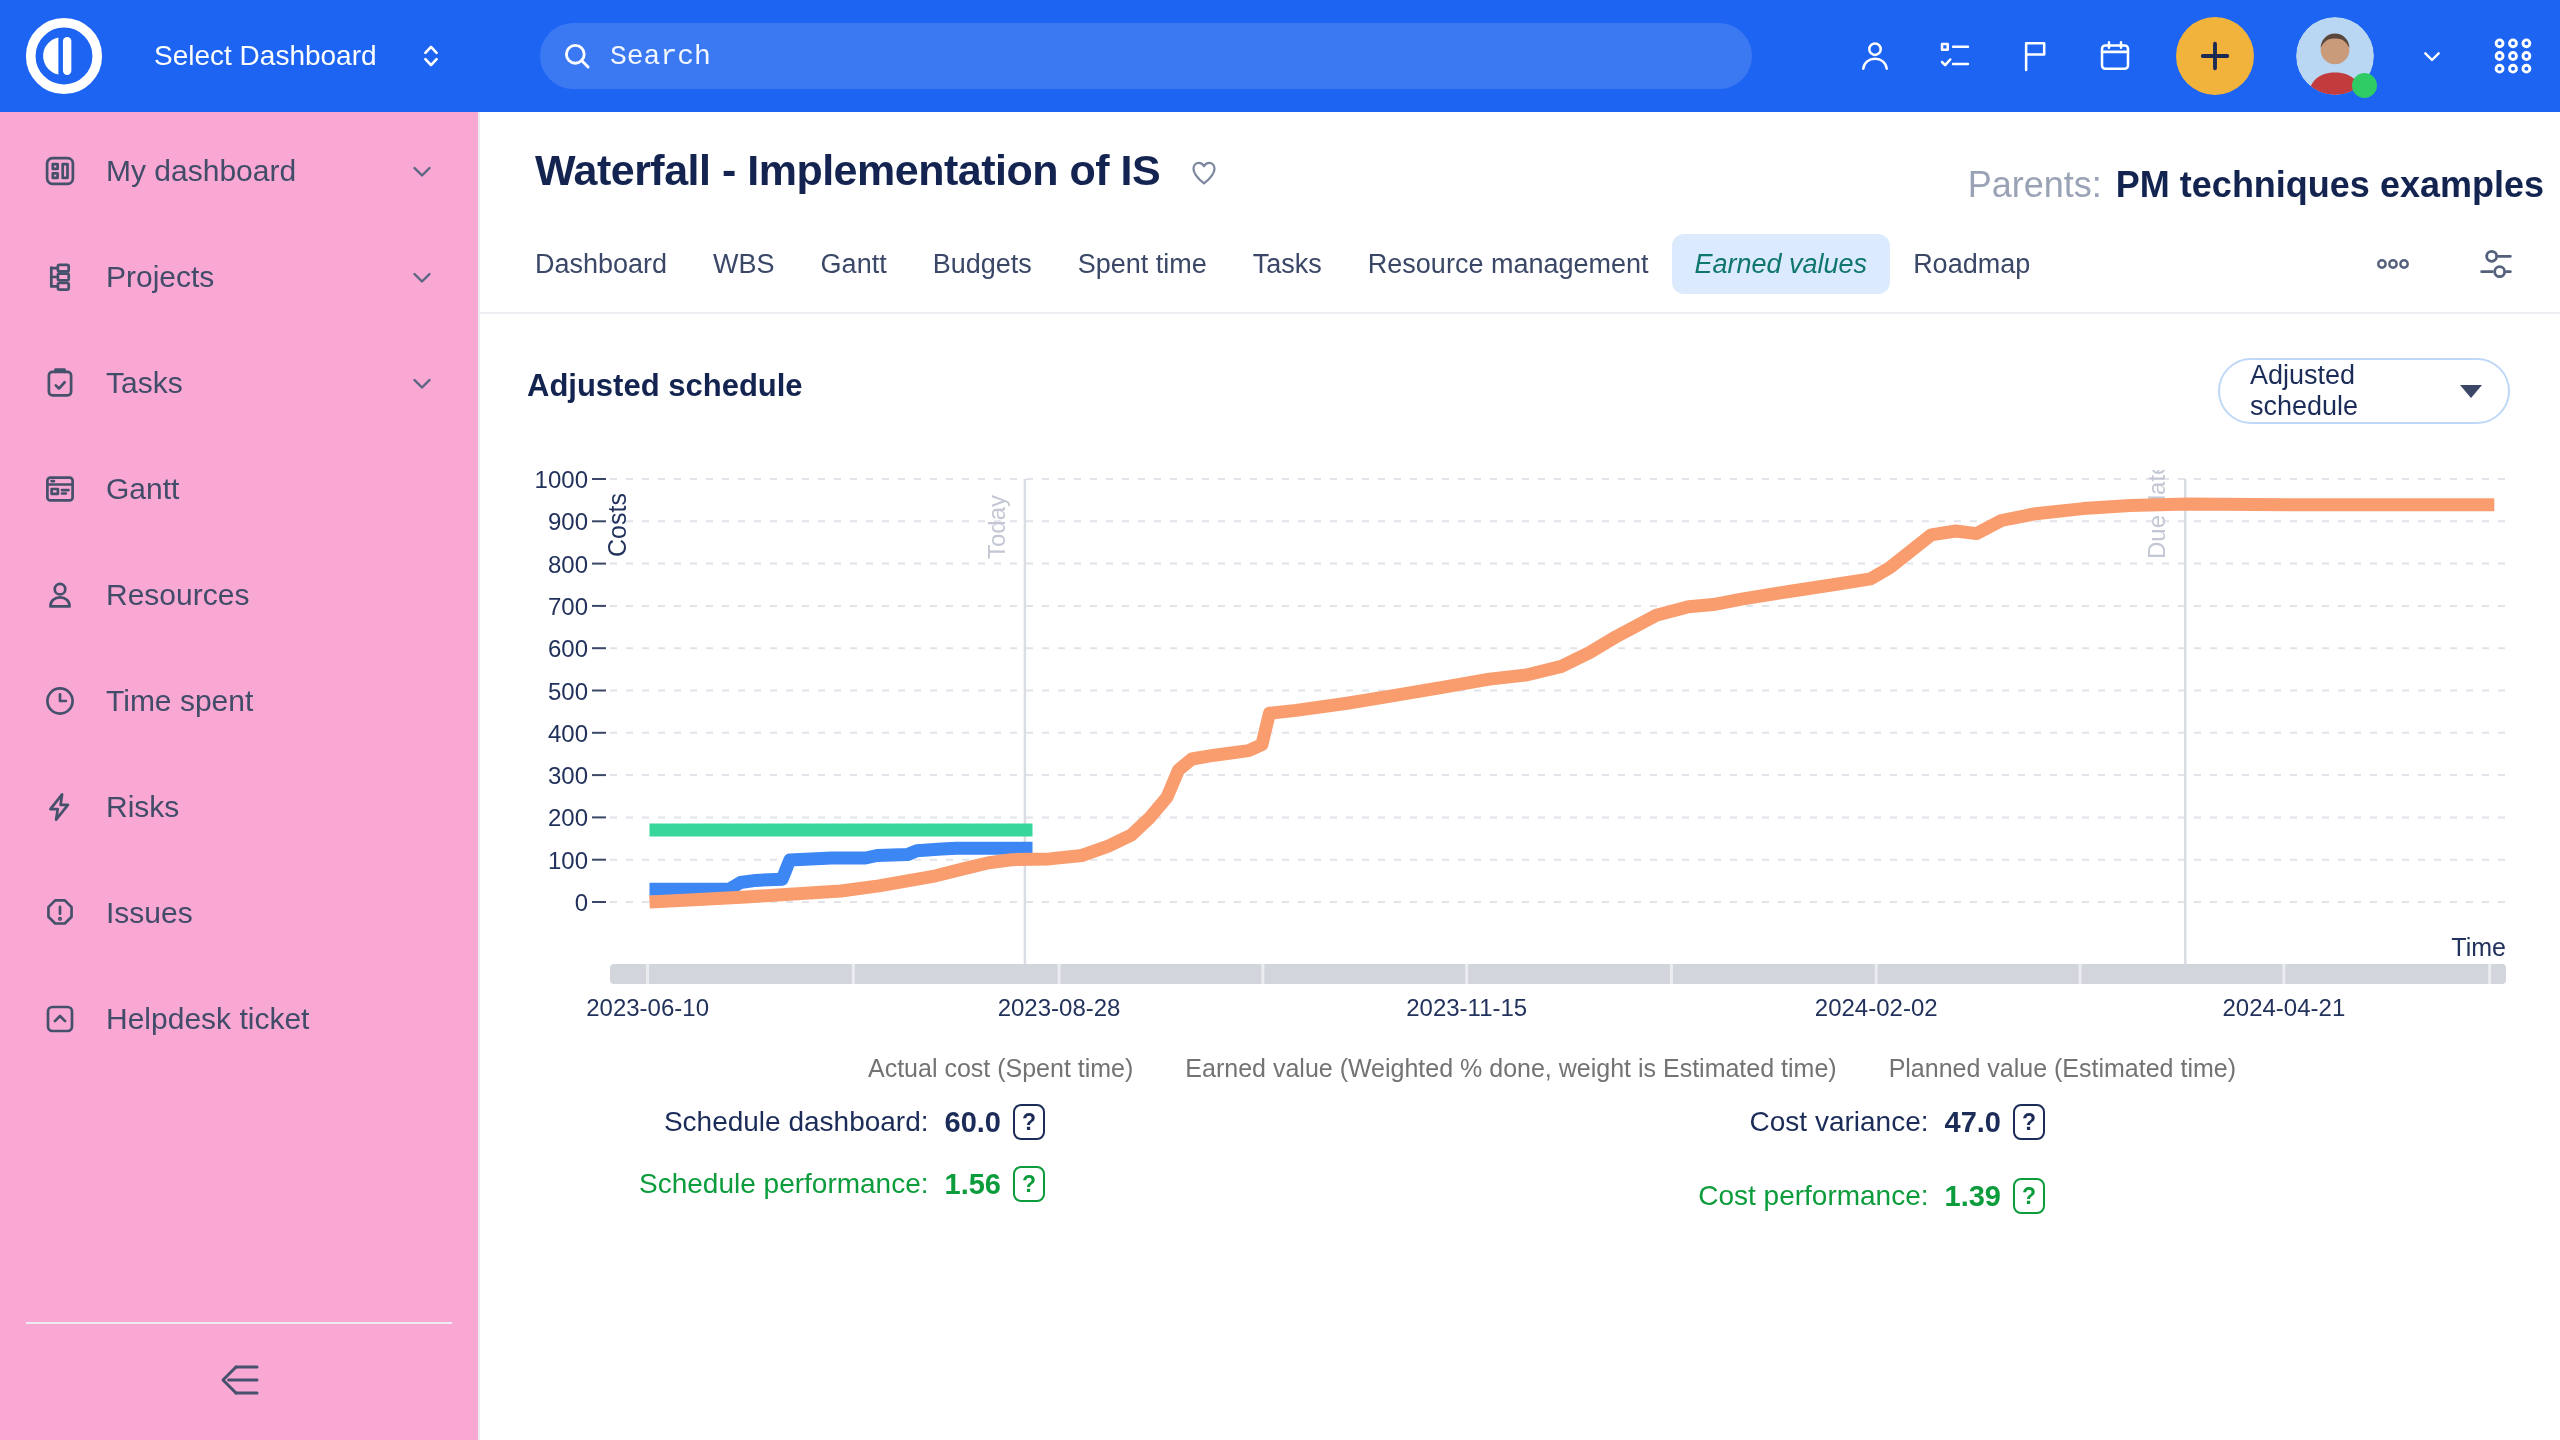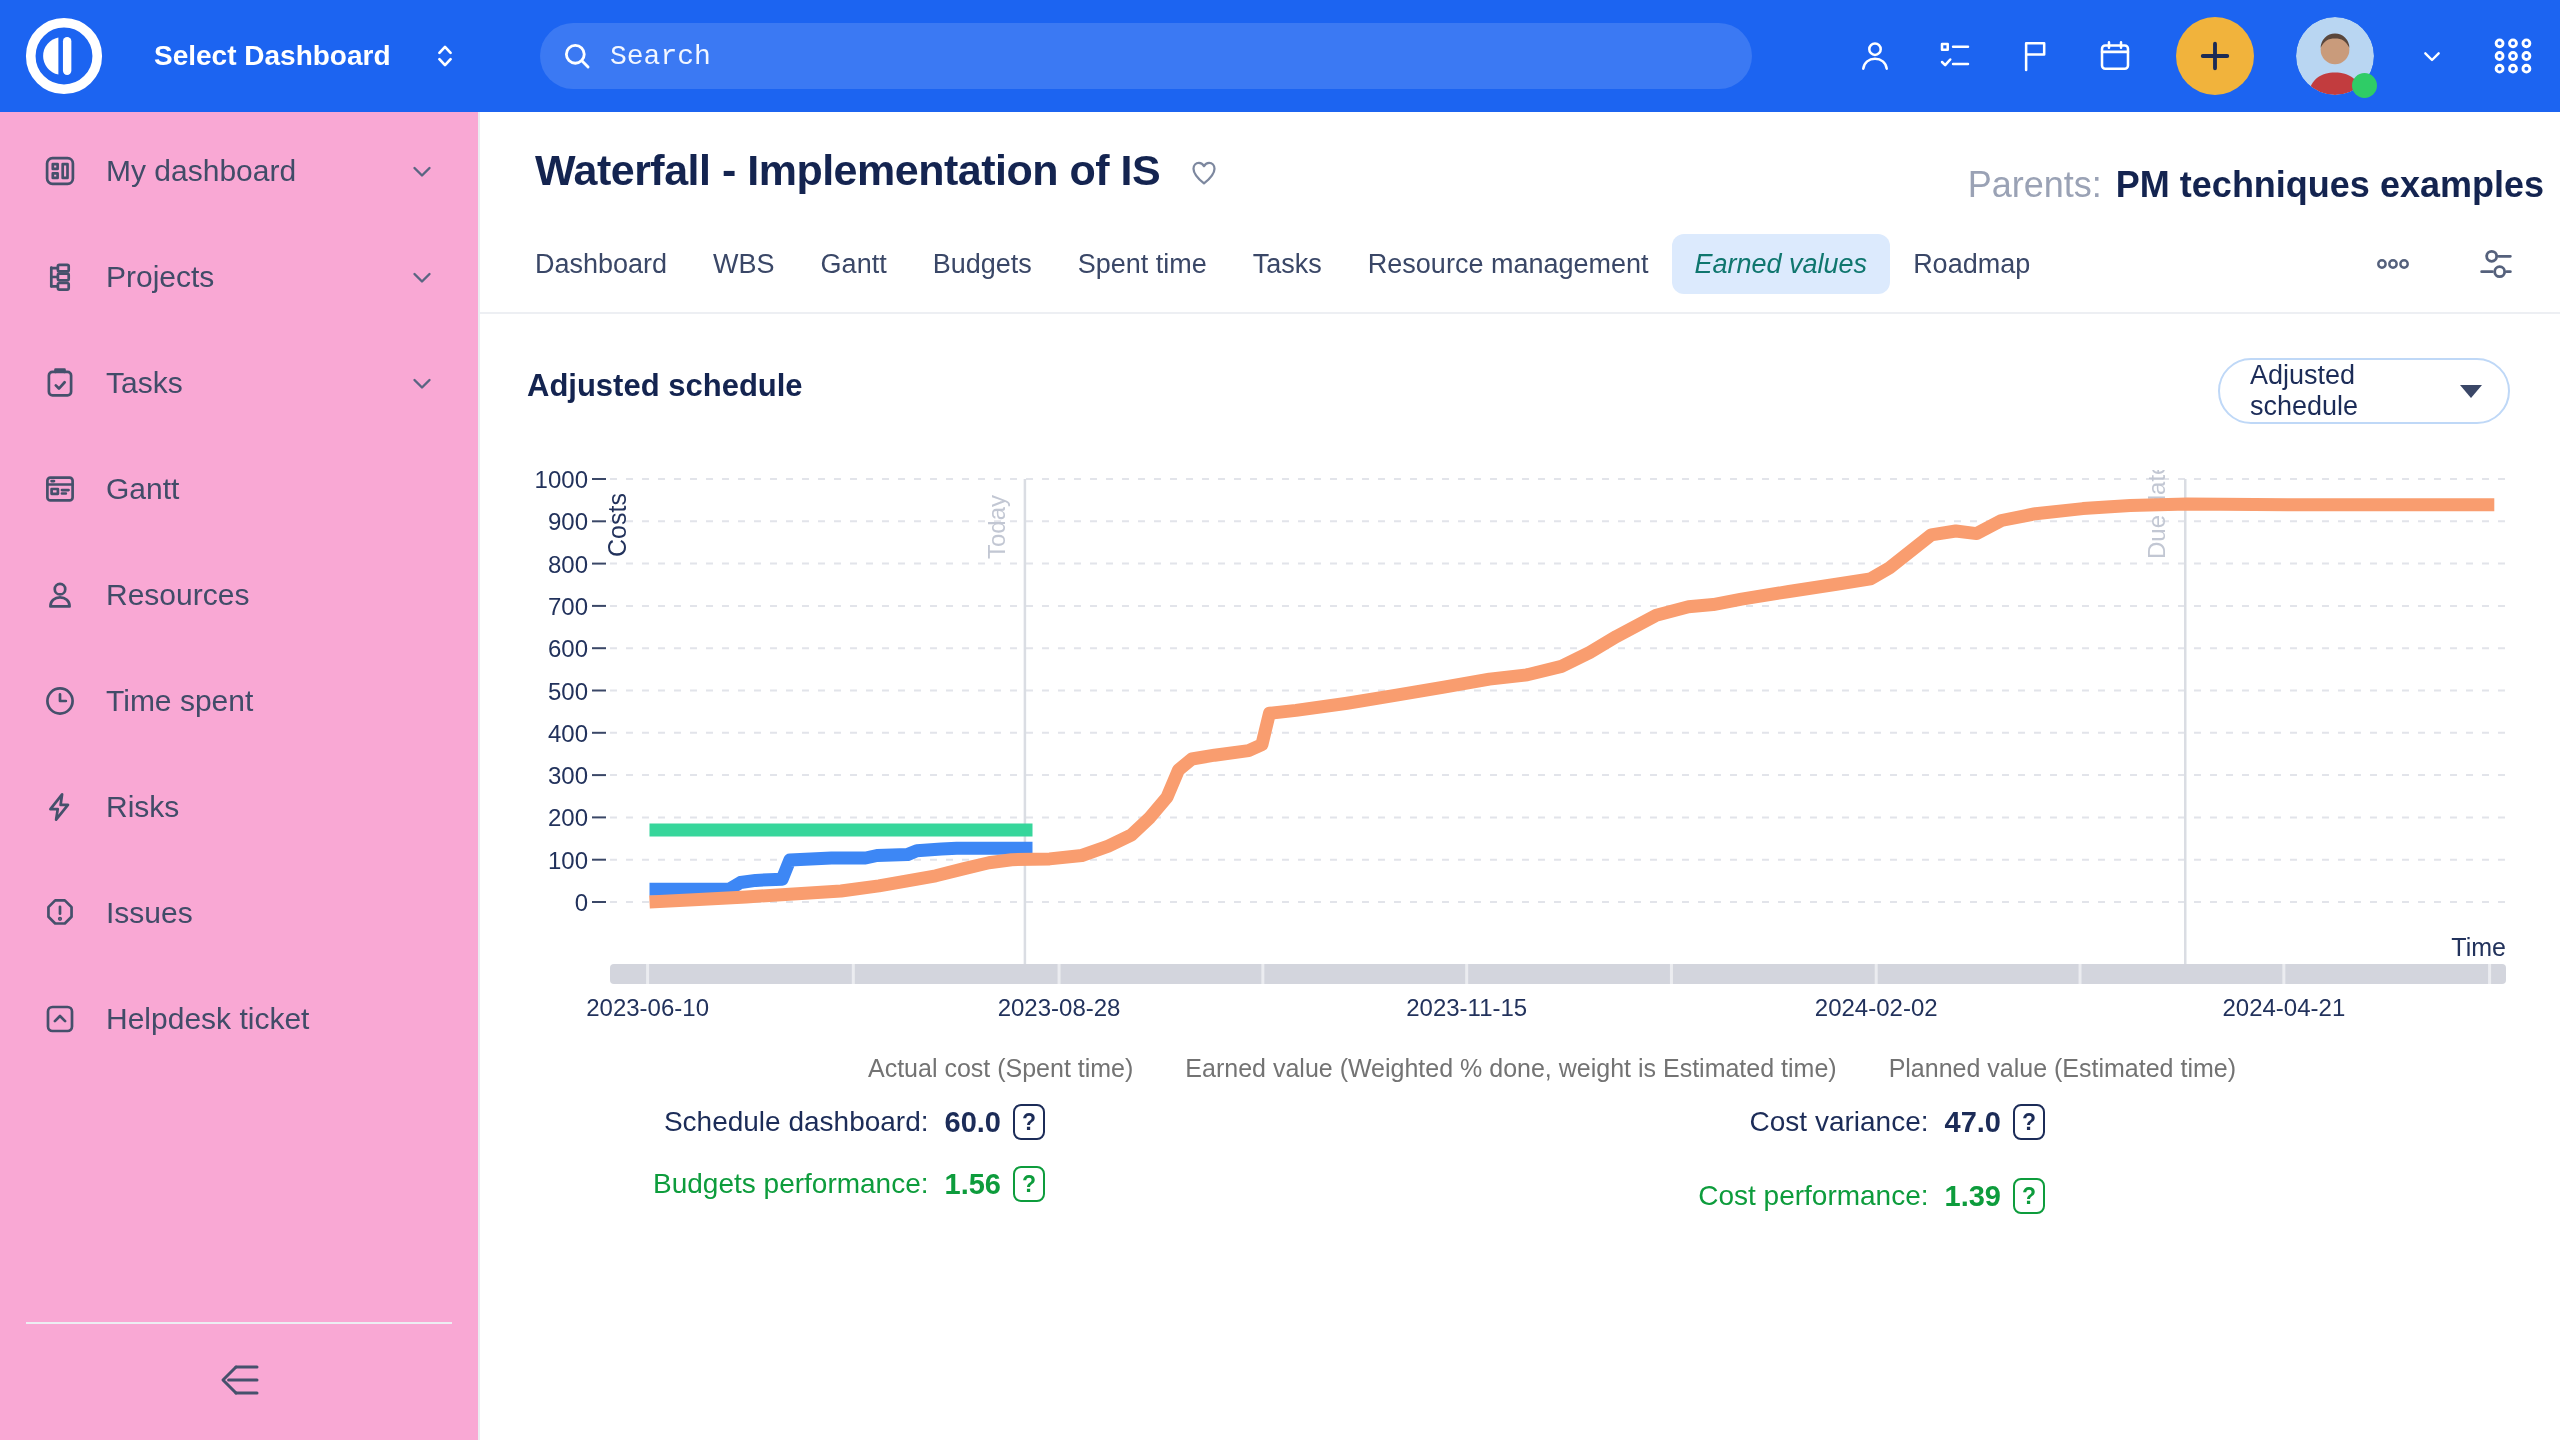--- a/index.html
+++ b/index.html
@@ -4,21 +4,21 @@
 <style>
   html,body{margin:0;padding:0;}
   body{width:2560px;height:1440px;position:relative;overflow:hidden;background:#fff;
        font-family:"Liberation Sans","DejaVu Sans",sans-serif;}
   .ic{display:block;fill:none;stroke:currentColor;stroke-width:1.8;stroke-linecap:round;stroke-linejoin:round;}
 
   
   .topbar{position:absolute;left:0;top:0;width:2560px;height:112px;background:#1C64F1;}
   .logo{position:absolute;left:22px;top:14px;width:84px;height:84px;cursor:pointer;background:none;border:none;padding:0;}
   .dash-select{position:absolute;left:148px;top:0;height:112px;display:flex;align-items:center;gap:38px;color:#fff;cursor:pointer;background:none;border:none;}
-  .dash-label{font-size:28px;font-weight:700;color:#fff;}
+  .dash-label{font-size:28px;font-weight:400;color:#fff;}
   .updown{width:32px;height:36px;stroke-width:2;}
   .search{position:absolute;left:540px;top:23px;width:1212px;height:66px;border-radius:33px;background:#3B79F3;display:flex;align-items:center;}
   .search .ic{width:34px;height:34px;margin:0 14px 0 20px;color:#fff;stroke-width:2;}
   .search input{flex:1;background:transparent;border:none;outline:none;color:#ffffff;font-size:28px;font-family:Liberation Mono, monospace;}
   .search input::placeholder{color:#F2F6FF;opacity:1;}
   .top-actions{position:absolute;right:24px;top:0;height:112px;display:flex;align-items:center;gap:42px;color:#fff;}
   .tact{width:38px;height:38px;color:#fff;background:none;border:none;padding:0;cursor:pointer;}
   .tact .ic{width:38px;height:38px;stroke-width:1.6;}
   .plus-btn{width:78px;height:78px;border-radius:50%;background:#F1B33C;border:none;display:flex;align-items:center;justify-content:center;cursor:pointer;}
   .plus-btn .ic{width:42px;height:42px;color:#1B2B55;stroke-width:2.2;}
@@ -389,21 +389,21 @@
         <span class="s-label">Schedule dashboard:</span>
         <span class="s-value">60.0</span>
         <button class="s-help">?</button>
       </div>
       <div class="stat-row tone-neutral pos-r1">
         <span class="s-label">Cost variance:</span>
         <span class="s-value">47.0</span>
         <button class="s-help">?</button>
       </div>
       <div class="stat-row tone-positive pos-l2">
-        <span class="s-label">Budgets performance:</span>
+        <span class="s-label">Schedule performance:</span>
         <span class="s-value">1.56</span>
         <button class="s-help">?</button>
       </div>
       <div class="stat-row tone-positive pos-r2">
         <span class="s-label">Cost performance:</span>
         <span class="s-value">1.39</span>
         <button class="s-help">?</button>
       </div>
     </div>
 </main>

